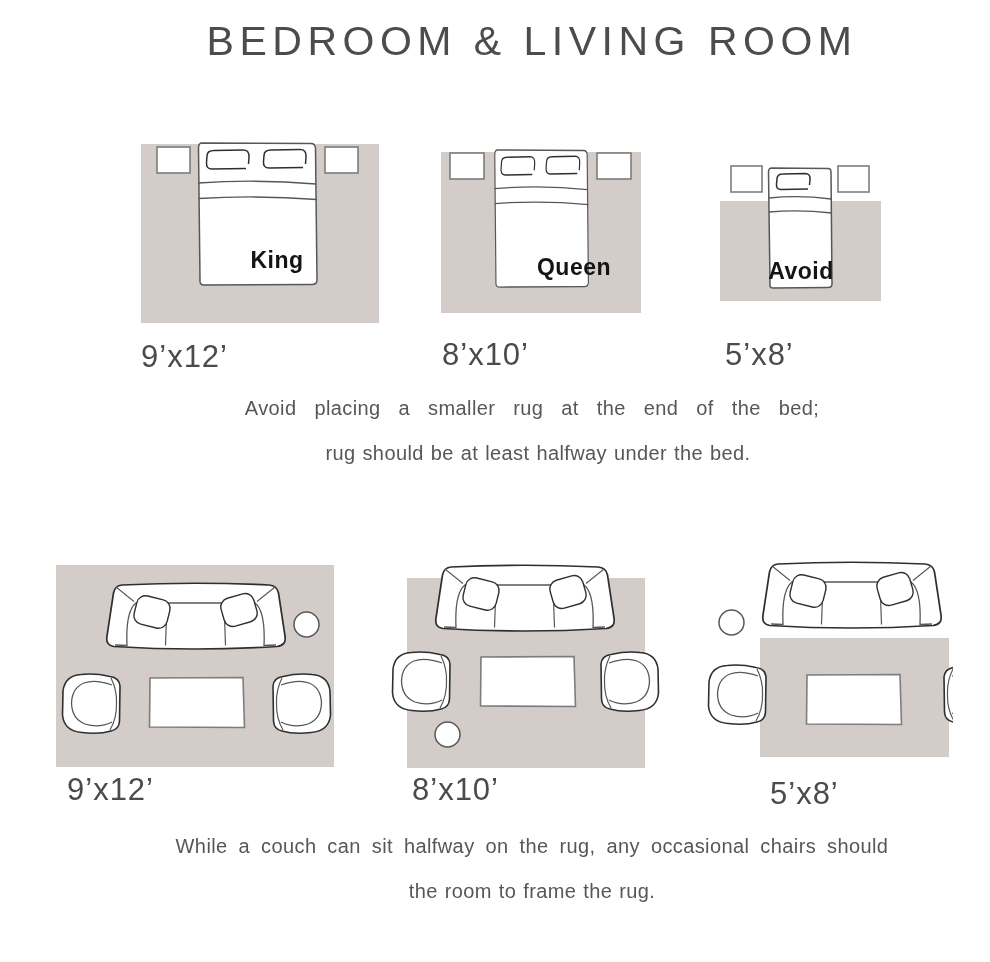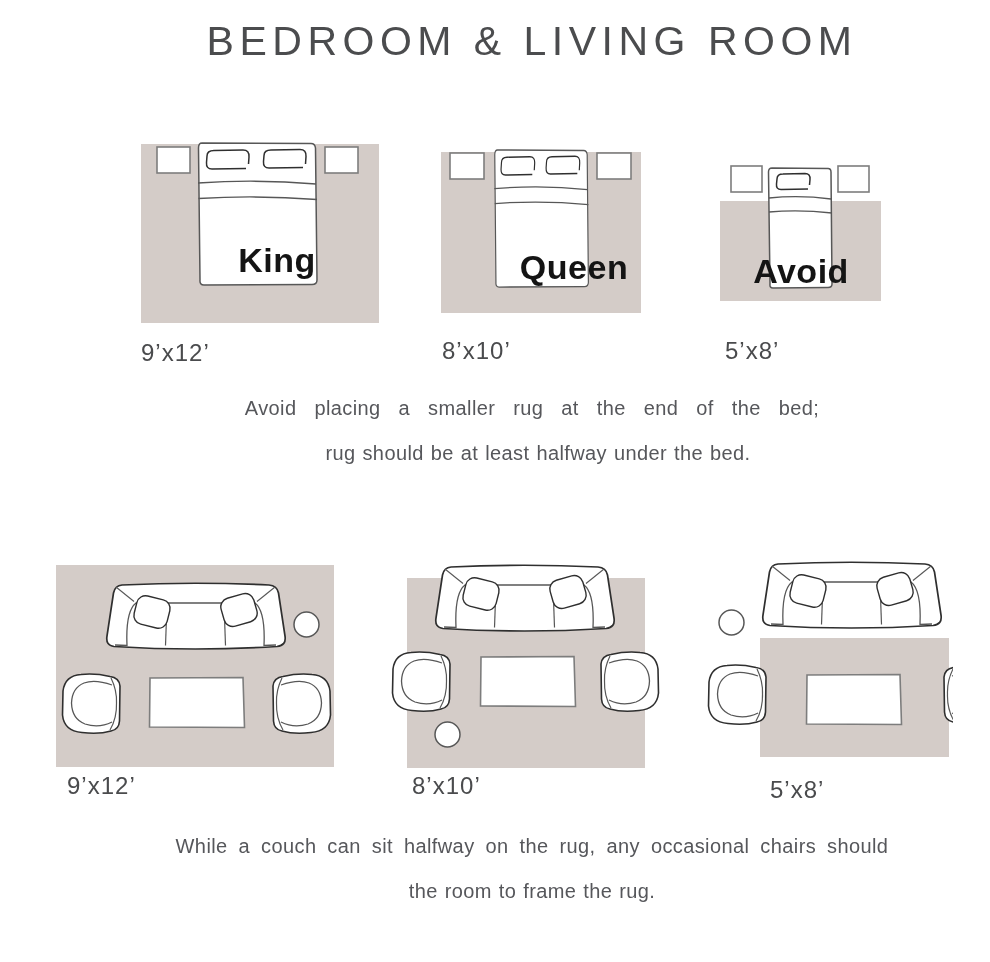--- a/index.html
+++ b/index.html
@@ -21,25 +21,25 @@
   .diagram svg{display:block;overflow:visible;}
   .rug{fill:var(--rug,#d4ccc8);}
   .stroke-dark{stroke:var(--ink,#2f2f2f);}
   .stroke-mid{stroke:var(--ink-mid,#575757);}
   .stroke-light{stroke:var(--ink-light,#7d7d7d);}
   .nofill{fill:none;}
   .whitefill{fill:#ffffff;}
   
   .bed-label{
     position:absolute;transform:translate(-50%,-50%);
-    font-weight:bold;font-size:34px;letter-spacing:0.5px;
+    font-weight:bold;font-size:23px;letter-spacing:0.5px;
     color:var(--label-color,#141414);white-space:nowrap;
   }
   .size-label{
-    position:absolute;font-size:24px;letter-spacing:1px;
+    position:absolute;font-size:31px;letter-spacing:1px;
     color:var(--text-strong,#4a4b4d);white-space:nowrap;
   }
   
   .note{
     position:absolute;left:0;width:990px;text-align:center;
     font-size:20px;line-height:45px;letter-spacing:0.4px;
     color:var(--text,#56575b);
   }
   .note div{white-space:nowrap;}
   .note-bed{top:386px;}

